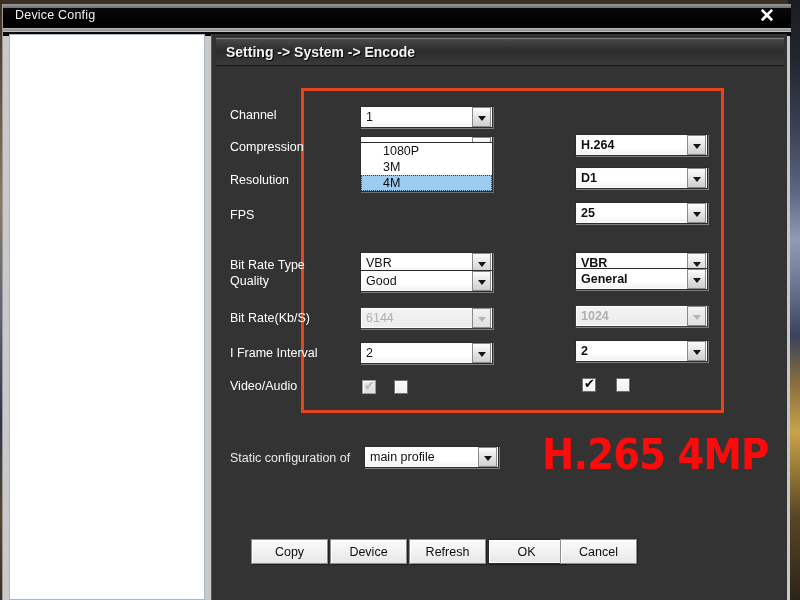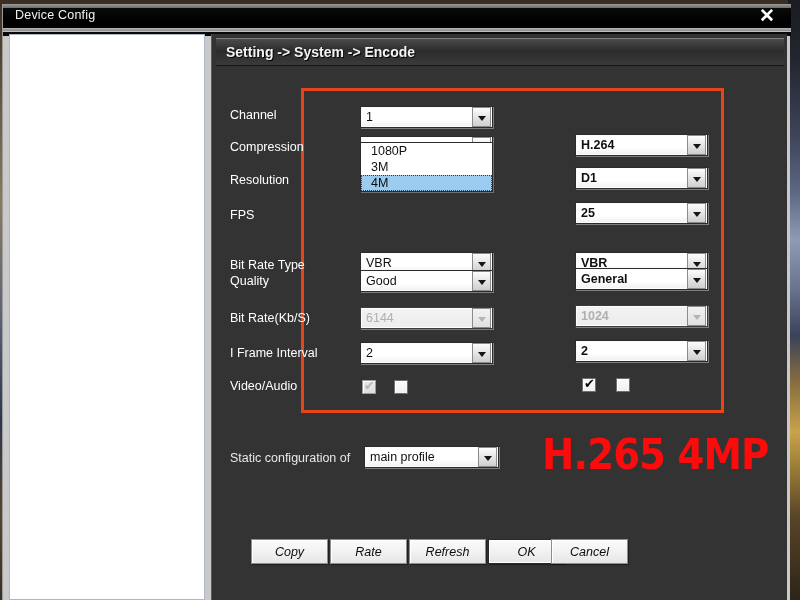--- a/index.html
+++ b/index.html
@@ -189,21 +189,21 @@
   #dd-list {
     position: absolute; left: 148px; top: 108px;
     width: 133px;
     background: #ffffff;
     border: 1px solid #2b2b2b;
     z-index: 40;
     box-shadow: 1px 1px 0 #6f6f6f;
   }
   #dd-list .opt {
     height: 16px; line-height: 16px;
-    font-size: 12.5px; color: #111; padding-left: 10px;
+    font-size: 12.5px; color: #111; padding-left: 22px;
     white-space: nowrap;
   }
   #dd-list .opt.sel {
     background: #9ccdf0; color: #0a0a0a;
     outline: 1px dotted #3a3a3a; outline-offset: -1px;
   }
 
   
   .cbx {
     position: absolute; width: 14px; height: 14px;
@@ -229,21 +229,20 @@
   
   #btnbar { position:absolute; left:0; top:505px; width:576px; height:30px; }
   .btn {
     position:absolute; top:0; height:25px; width:77px;
     background: linear-gradient(to bottom,#fbfbfb 0%,#f2f2f2 50%,#e6e6e6 100%);
     border:1px solid #8d8d8d;
     box-shadow: inset 1px 1px 0 #ffffff, 1px 1px 1px rgba(0,0,0,.35);
     font-size:12.5px; color:#0d0d0d;
     display:flex; align-items:center; justify-content:center;
     cursor:pointer;
-    font-style:italic;
   }
   .btn.focus { border:1px solid #2a2a2a; box-shadow: inset 0 0 0 1px #ffffff, 1px 1px 1px rgba(0,0,0,.35); }
 </style>
 </head>
 <body>
 
 <div id="desktop"></div>
 <div id="desktop-right"></div>
 
 <div id="window">
@@ -372,20 +371,20 @@
     <div id="static-row">
       <div id="static-label">Static configuration of</div>
       <div class="combo" id="static-combo">
         <span class="cval">main profile</span>
         <span class="arrow"></span>
       </div>
     </div>
 
     <div id="btnbar">
       <div class="btn" style="left:39px;">Copy</div>
-      <div class="btn" style="left:118px;">Rate</div>
+      <div class="btn" style="left:118px;">Device</div>
       <div class="btn focus" style="left:276px;">OK</div>
       <div class="btn" style="left:197px;">Refresh</div>
-      <div class="btn" style="left:339px;">Cancel</div>
+      <div class="btn" style="left:348px;">Cancel</div>
     </div>
 
   </div>
 </div>
 
 </body></html>

